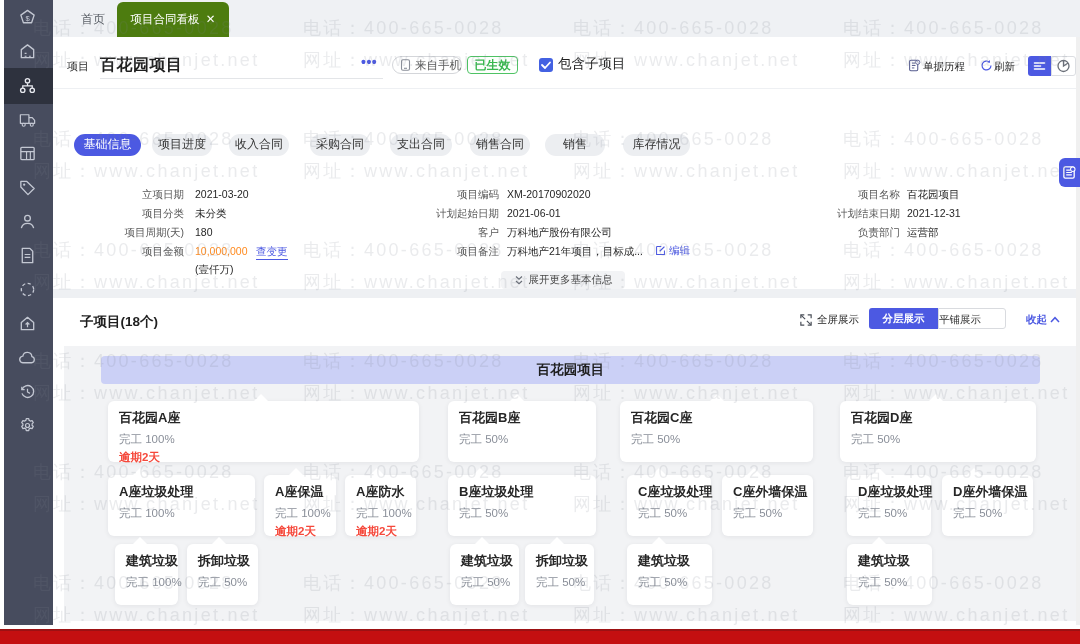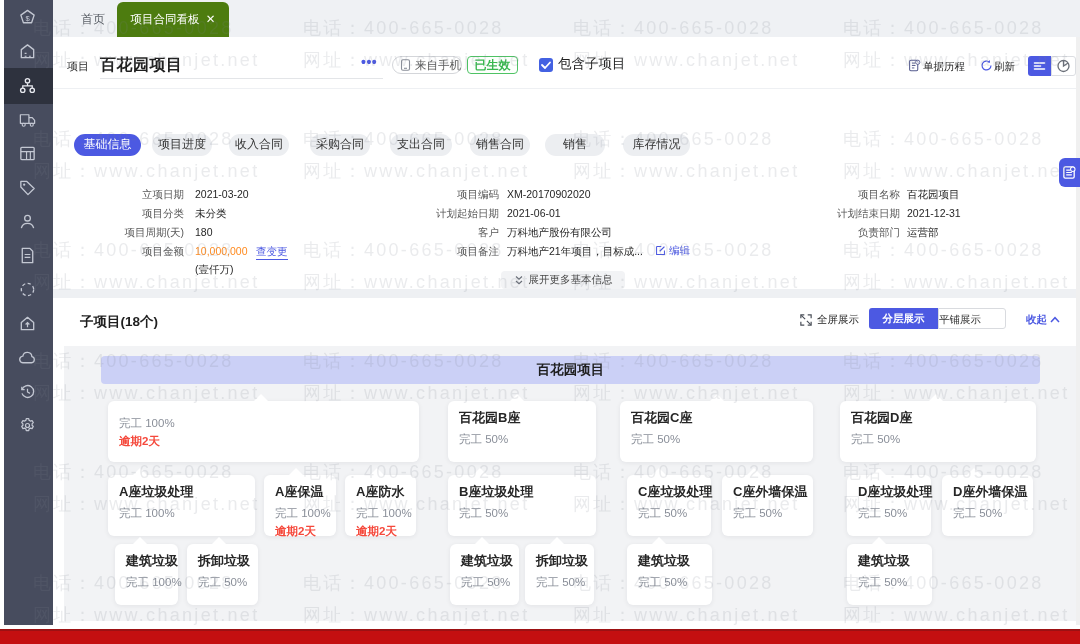--- a/index.html
+++ b/index.html
@@ -207,20 +207,21 @@
     <div class="abs" style="left:973px;top:15px;font-size:10.5px;color:#4c59e2;font-weight:bold;">收起</div>
     <svg class="abs" style="left:997px;top:18px;" width="10" height="7" viewBox="0 0 10 7">
         <path d="M1 6l4-4.3L9 6" fill="none" stroke="#4c59e2" stroke-width="1.5"></path>
       </svg>
   </div>
   <div class="abs" id="canvas">
     <div class="abs" id="banner">百花园项目</div>
 
     <div class="card" style="left:44px;top:55px;width:311px;height:61px;">
         <div class="notch" style="left:146px;"></div>
+        <div class="t">百花园A座</div>
         <div class="p">完工 100%</div>
         <div class="o">逾期2天</div>
       </div>
     <div class="card" style="left:384px;top:55px;width:148px;height:61px;">
         <div class="notch" style="left:62px;"></div>
         <div class="t">百花园B座</div>
         <div class="p">完工 50%</div>
       </div>
     <div class="card" style="left:556px;top:55px;width:193px;height:61px;">
         <div class="notch" style="left:90px;"></div>

